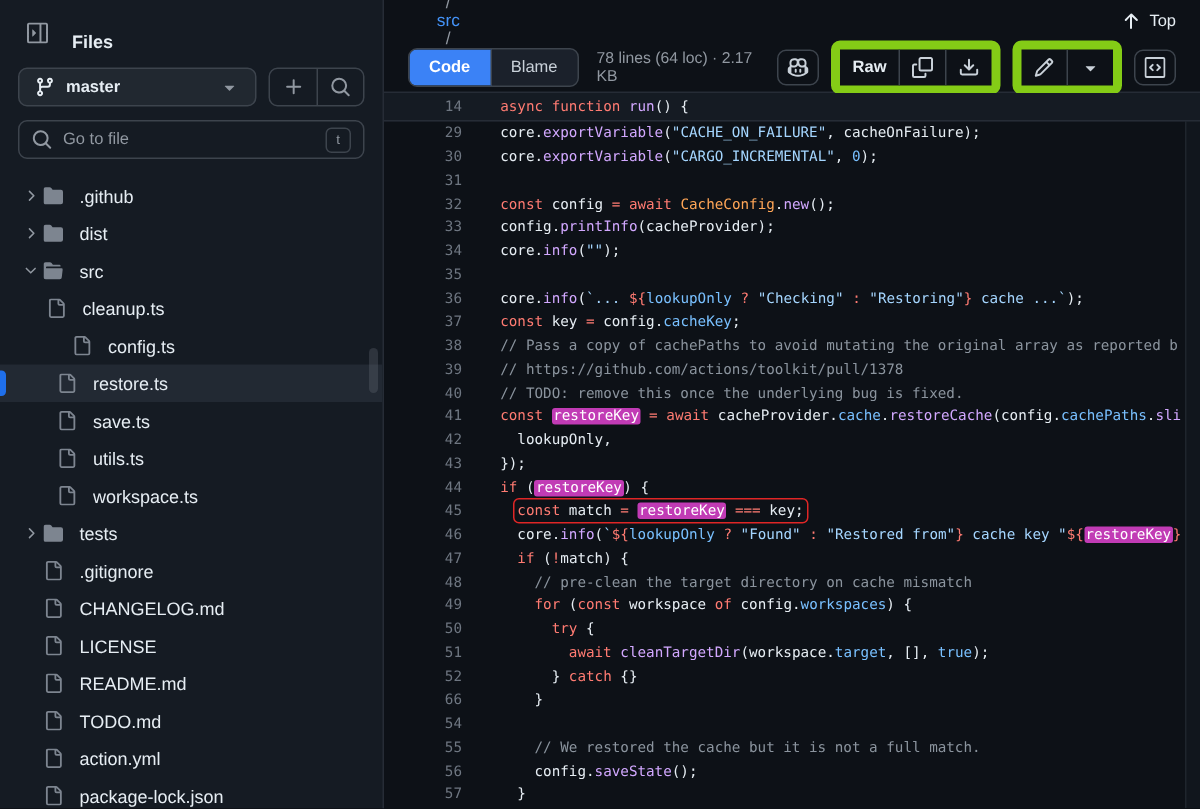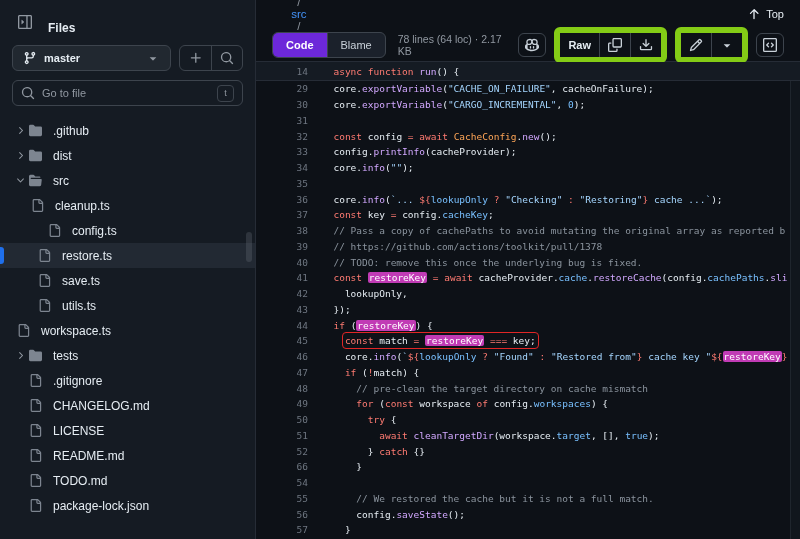--- a/index.html
+++ b/index.html
@@ -83,21 +83,21 @@
   }
   .toolbar {
     height: 34px; flex-shrink: 0; display: flex; align-items: center; gap: 12px;
     padding: 0 16px; border-bottom: 1px solid #262c36;
   }
   .seg { display: flex; border: 1px solid #3d444d; border-radius: 6px; background: #1b212b; overflow: hidden; }
   .seg-btn {
     height: 24px; padding: 0 13px; background: transparent; border: none;
     color: #c9d1d9; font-size: 11px; cursor: pointer; font-family: inherit;
   }
-  .seg-btn.active { background: #6d28d9; color: #ffffff; font-weight: 700; border-right: 1px solid #3d444d; }
+  .seg-btn.active { background: #3b82f6; color: #ffffff; font-weight: 700; border-right: 1px solid #3d444d; }
   .meta { color: #9198a1; font-size: 10.5px; flex: 1; }
   .tb-right { display: flex; align-items: center; gap: 8px; margin-left: auto; }
   .tb-btn {
     height: 24px; min-width: 28px; padding: 0 6px; display: flex; align-items: center; justify-content: center;
     background: transparent; border: 1px solid #3d444d; border-radius: 6px; color: #c9d1d9; cursor: pointer;
   }
   .tb-group { display: flex; border: 6px solid #84cc16; border-radius: 6px; overflow: hidden; }
   .tb-group > * {
     height: 24px; padding: 0 8px; display: flex; align-items: center; justify-content: center;
     background: transparent; border: none; color: #c9d1d9; cursor: pointer;
@@ -265,21 +265,21 @@
         </div>
         <div class="tree-row" style="padding-left: 21px;">
           <span class="chev"></span>
           <span class="t-icon">
             <svg width="13" height="13" viewBox="0 0 16 16" fill="currentColor" aria-hidden="true">
               <path d="M2 1.75C2 .784 2.784 0 3.75 0h6.586c.464 0 .909.184 1.237.513l2.914 2.914c.329.328.513.773.513 1.237v9.586A1.75 1.75 0 0 1 13.25 16h-9.5A1.75 1.75 0 0 1 2 14.25Zm1.75-.25a.25.25 0 0 0-.25.25v12.5c0 .138.112.25.25.25h9.5a.25.25 0 0 0 .25-.25V6h-2.75A1.75 1.75 0 0 1 9 4.25V1.5Zm6.75.062V4.25c0 .138.112.25.25.25h2.688l-.011-.013-2.914-2.914-.013-.011Z"></path>
             </svg>
           </span>
           <span>utils.ts</span>
         </div>
-        <div class="tree-row" style="">
+        <div class="tree-row" style="padding-left: 21px;">
           <span class="chev"></span>
           <span class="t-icon">
             <svg width="13" height="13" viewBox="0 0 16 16" fill="currentColor" aria-hidden="true">
               <path d="M2 1.75C2 .784 2.784 0 3.75 0h6.586c.464 0 .909.184 1.237.513l2.914 2.914c.329.328.513.773.513 1.237v9.586A1.75 1.75 0 0 1 13.25 16h-9.5A1.75 1.75 0 0 1 2 14.25Zm1.75-.25a.25.25 0 0 0-.25.25v12.5c0 .138.112.25.25.25h9.5a.25.25 0 0 0 .25-.25V6h-2.75A1.75 1.75 0 0 1 9 4.25V1.5Zm6.75.062V4.25c0 .138.112.25.25.25h2.688l-.011-.013-2.914-2.914-.013-.011Z"></path>
             </svg>
           </span>
           <span>workspace.ts</span>
         </div>
         <div class="tree-row" style="padding-left: 12px;">
           <span class="chev">
@@ -331,20 +331,29 @@
           <span>README.md</span>
         </div>
         <div class="tree-row" style="padding-left: 12px;">
           <span class="chev"></span>
           <span class="t-icon">
             <svg width="13" height="13" viewBox="0 0 16 16" fill="currentColor" aria-hidden="true">
               <path d="M2 1.75C2 .784 2.784 0 3.75 0h6.586c.464 0 .909.184 1.237.513l2.914 2.914c.329.328.513.773.513 1.237v9.586A1.75 1.75 0 0 1 13.25 16h-9.5A1.75 1.75 0 0 1 2 14.25Zm1.75-.25a.25.25 0 0 0-.25.25v12.5c0 .138.112.25.25.25h9.5a.25.25 0 0 0 .25-.25V6h-2.75A1.75 1.75 0 0 1 9 4.25V1.5Zm6.75.062V4.25c0 .138.112.25.25.25h2.688l-.011-.013-2.914-2.914-.013-.011Z"></path>
             </svg>
           </span>
           <span>TODO.md</span>
+        </div>
+        <div class="tree-row" style="padding-left: 12px;">
+          <span class="chev"></span>
+          <span class="t-icon">
+            <svg width="13" height="13" viewBox="0 0 16 16" fill="currentColor" aria-hidden="true">
+              <path d="M2 1.75C2 .784 2.784 0 3.75 0h6.586c.464 0 .909.184 1.237.513l2.914 2.914c.329.328.513.773.513 1.237v9.586A1.75 1.75 0 0 1 13.25 16h-9.5A1.75 1.75 0 0 1 2 14.25Zm1.75-.25a.25.25 0 0 0-.25.25v12.5c0 .138.112.25.25.25h9.5a.25.25 0 0 0 .25-.25V6h-2.75A1.75 1.75 0 0 1 9 4.25V1.5Zm6.75.062V4.25c0 .138.112.25.25.25h2.688l-.011-.013-2.914-2.914-.013-.011Z"></path>
+            </svg>
+          </span>
+          <span>action.yml</span>
         </div>
         <div class="tree-row" style="padding-left: 12px;">
           <span class="chev"></span>
           <span class="t-icon">
             <svg width="13" height="13" viewBox="0 0 16 16" fill="currentColor" aria-hidden="true">
               <path d="M2 1.75C2 .784 2.784 0 3.75 0h6.586c.464 0 .909.184 1.237.513l2.914 2.914c.329.328.513.773.513 1.237v9.586A1.75 1.75 0 0 1 13.25 16h-9.5A1.75 1.75 0 0 1 2 14.25Zm1.75-.25a.25.25 0 0 0-.25.25v12.5c0 .138.112.25.25.25h9.5a.25.25 0 0 0 .25-.25V6h-2.75A1.75 1.75 0 0 1 9 4.25V1.5Zm6.75.062V4.25c0 .138.112.25.25.25h2.688l-.011-.013-2.914-2.914-.013-.011Z"></path>
             </svg>
           </span>
           <span>package-lock.json</span>
         </div>

